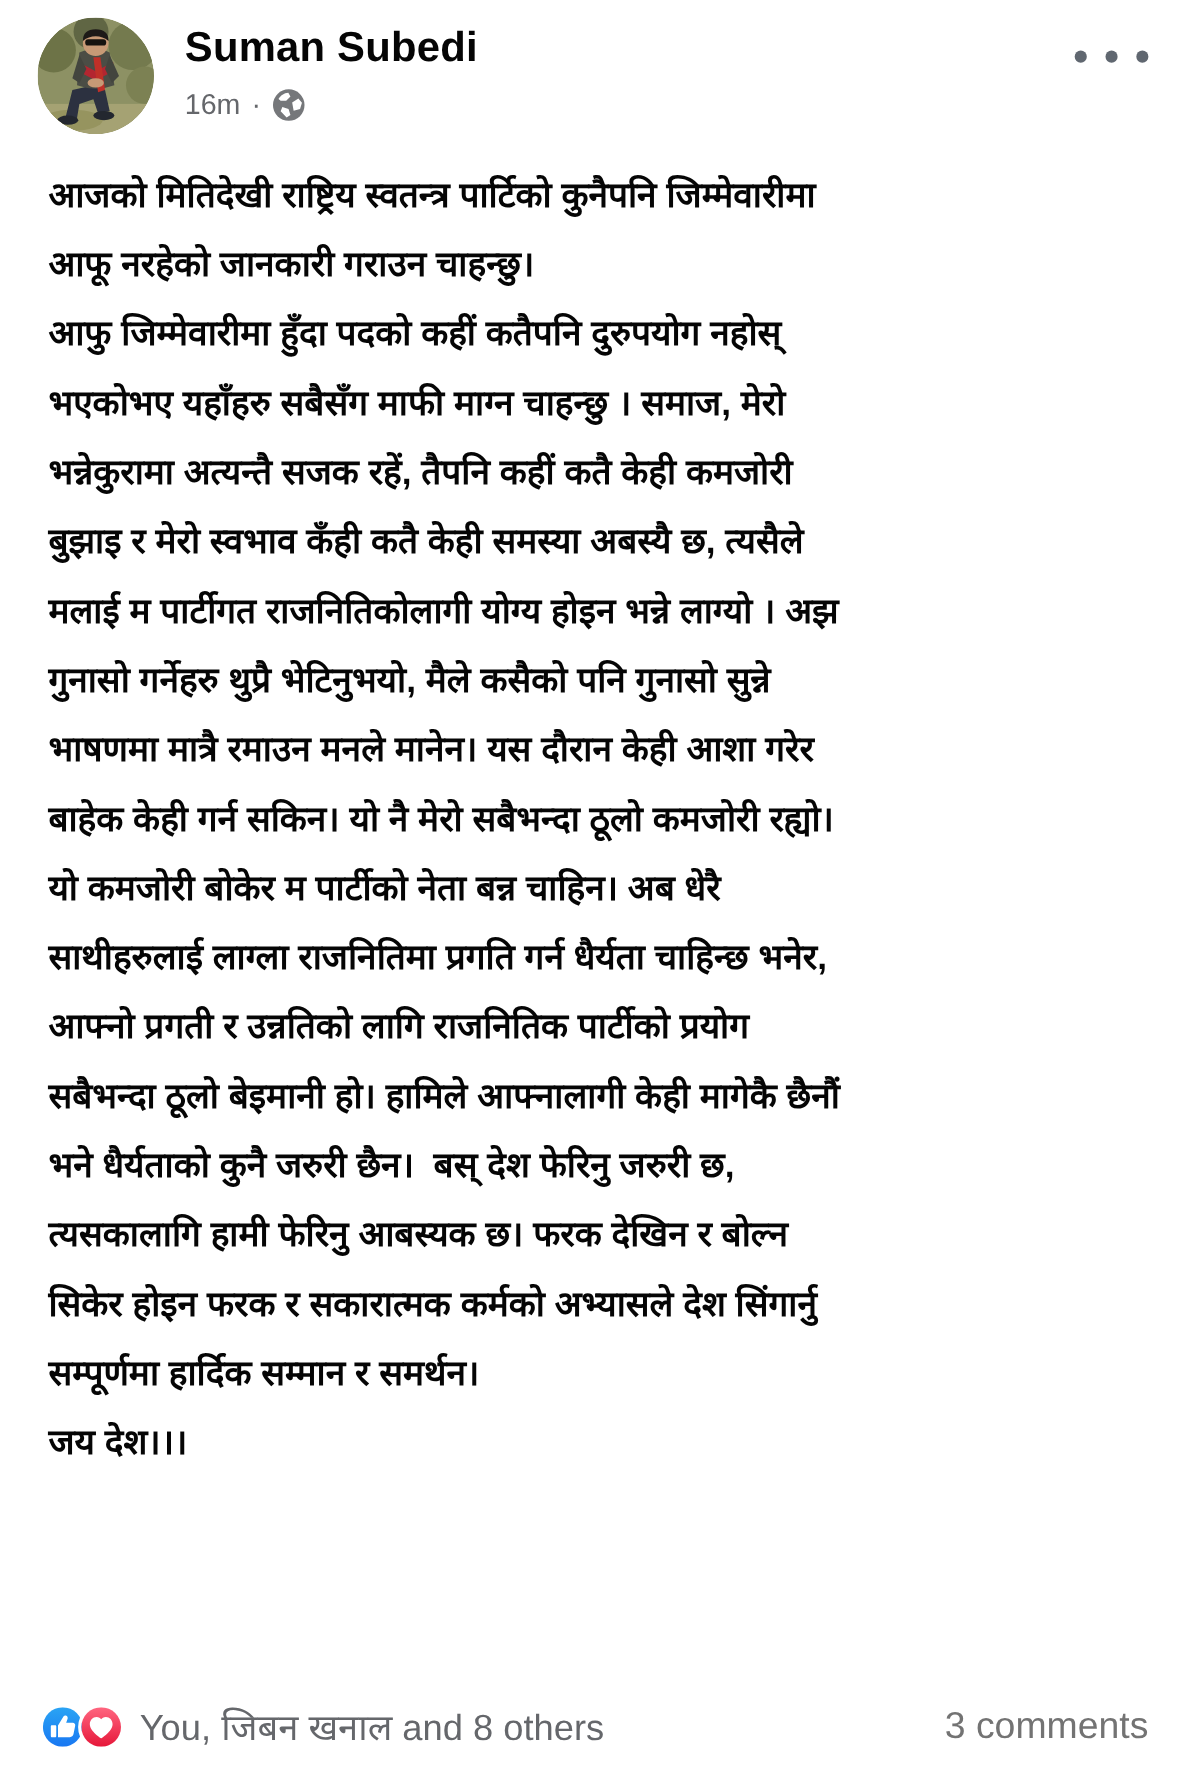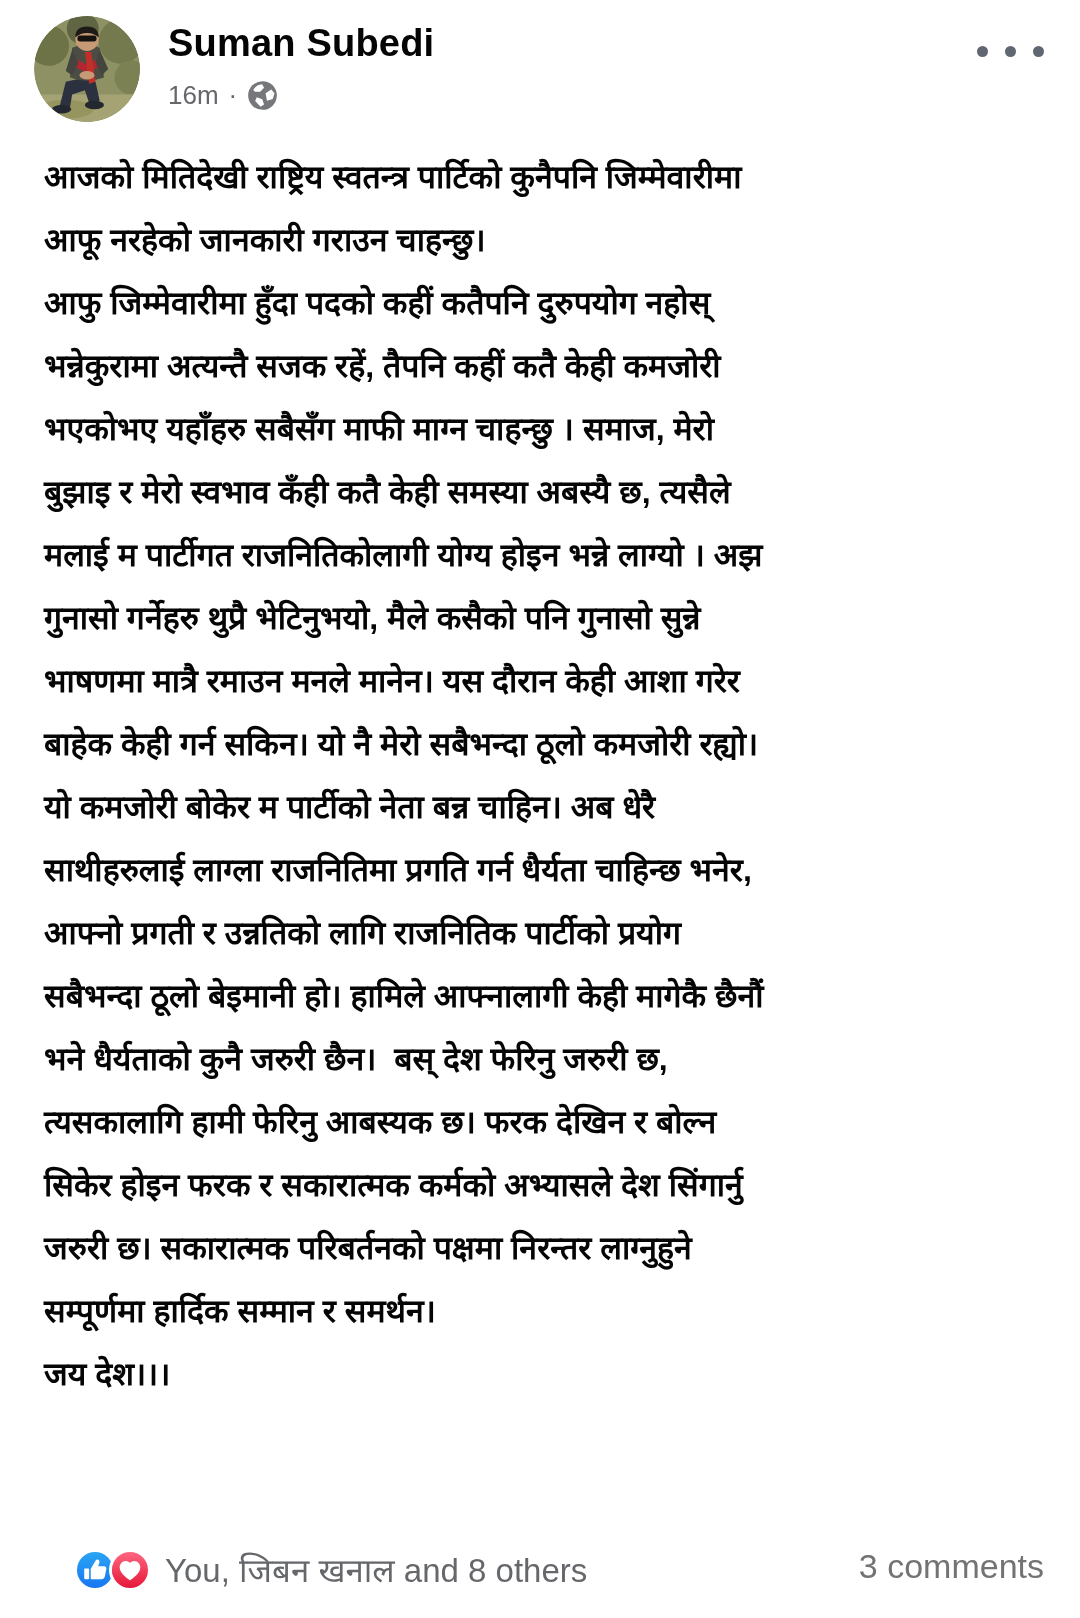--- a/index.html
+++ b/index.html
@@ -81,23 +81,23 @@
     font-size: 32px;
     line-height: 63px;
     white-space: pre-wrap;
     font-weight: 700;
   }
 
   
   .post-footer {
     margin-top: auto;
     display: flex;
+    align-items: center;
     justify-content: space-between;
     padding: 0 36px 26px 36px;
-    margin-left: 38px;
   }
   .reactions {
     display: flex;
     align-items: center;
     cursor: pointer;
   }
   .reaction-icon {
     width: 42px;
     height: 42px;
     border-radius: 50%;
@@ -172,35 +172,34 @@
       <span class="dot"></span>
       <span class="dot"></span>
       <span class="dot"></span>
     </div>
   </header>
 
   <div class="post-body">
     <div class="post-line">आजको मितिदेखी राष्ट्रिय स्वतन्त्र पार्टिको कुनैपनि जिम्मेवारीमा</div>
     <div class="post-line">आफू नरहेको जानकारी गराउन चाहन्छु।</div>
     <div class="post-line">आफु जिम्मेवारीमा हुँदा पदको कहीं कतैपनि दुरुपयोग नहोस्</div>
+    <div class="post-line">भएकोभए यहाँहरु सबैसँग माफी माग्न चाहन्छु । समाज, मेरो</div>
     <div class="post-line">भन्नेकुरामा अत्यन्तै सजक रहें, तैपनि कहीं कतै केही कमजोरी</div>
-    <div class="post-line">भएकोभए यहाँहरु सबैसँग माफी माग्न चाहन्छु । समाज, मेरो</div>
     <div class="post-line">बुझाइ र मेरो स्वभाव कँही कतै केही समस्या अबस्यै छ, त्यसैले</div>
     <div class="post-line">मलाई म पार्टीगत राजनितिकोलागी योग्य होइन भन्ने लाग्यो । अझ</div>
     <div class="post-line">गुनासो गर्नेहरु थुप्रै भेटिनुभयो, मैले कसैको पनि गुनासो सुन्ने</div>
     <div class="post-line">भाषणमा मात्रै रमाउन मनले मानेन। यस दौरान केही आशा गरेर</div>
     <div class="post-line">बाहेक केही गर्न सकिन। यो नै मेरो सबैभन्दा ठूलो कमजोरी रह्यो।</div>
     <div class="post-line">यो कमजोरी बोकेर म पार्टीको नेता बन्न चाहिन। अब धेरै</div>
     <div class="post-line">साथीहरुलाई लाग्ला राजनितिमा प्रगति गर्न धैर्यता चाहिन्छ भनेर,</div>
     <div class="post-line">आफ्नो प्रगती र उन्नतिको लागि राजनितिक पार्टीको प्रयोग</div>
     <div class="post-line">सबैभन्दा ठूलो बेइमानी हो। हामिले आफ्नालागी केही मागेकै छैनौं</div>
     <div class="post-line">भने धैर्यताको कुनै जरुरी छैन।  बस् देश फेरिनु जरुरी छ,</div>
     <div class="post-line">त्यसकालागि हामी फेरिनु आबस्यक छ। फरक देखिन र बोल्न</div>
     <div class="post-line">सिकेर होइन फरक र सकारात्मक कर्मको अभ्यासले देश सिंगार्नु</div>
-    <div class="post-line">जरुरी छ। सकारात्मक परिबर्तनको पक्षमा निरन्तर लाग्नुहुने</div>
     <div class="post-line">सम्पूर्णमा हार्दिक सम्मान र समर्थन।</div>
     <div class="post-line">जय देश।।।</div>
   </div>
 
   <footer class="post-footer">
     <div class="reactions">
       <span class="reaction-icon like">
         <svg viewBox="0 0 16 16">
           <defs>
             <linearGradient id="likeGrad" x1="0" y1="0" x2="0" y2="1">

